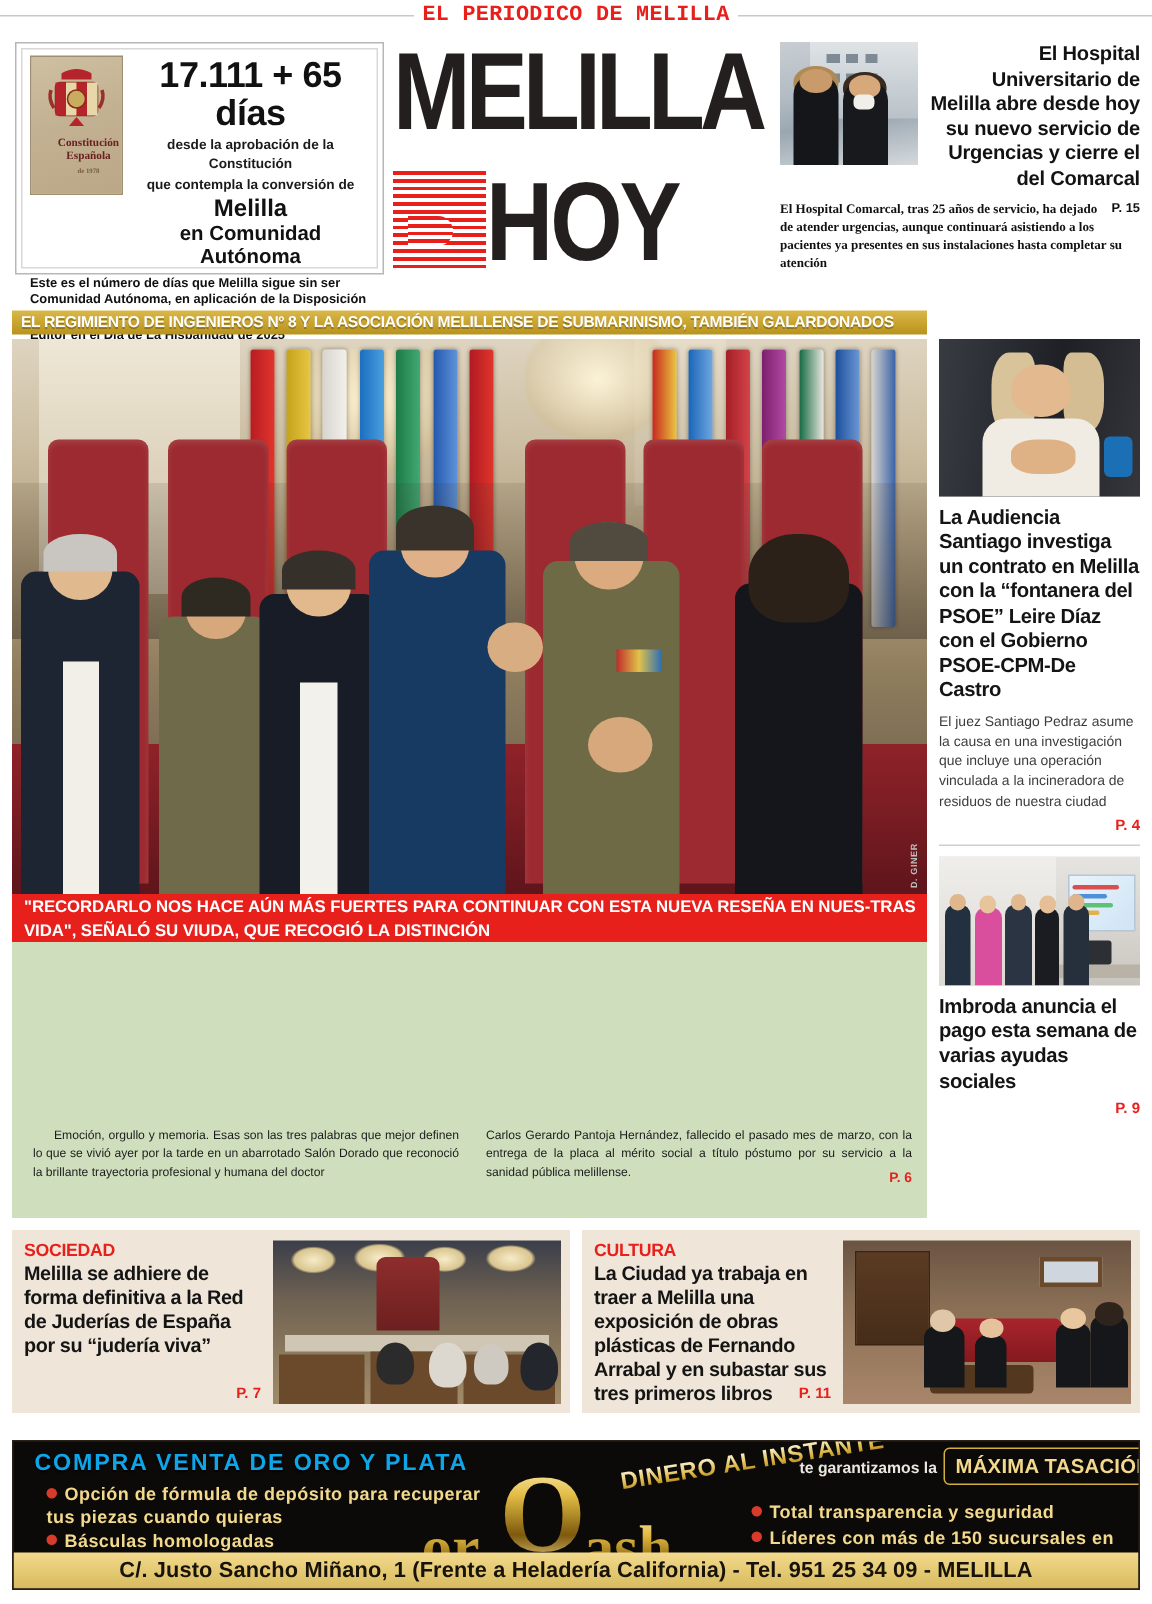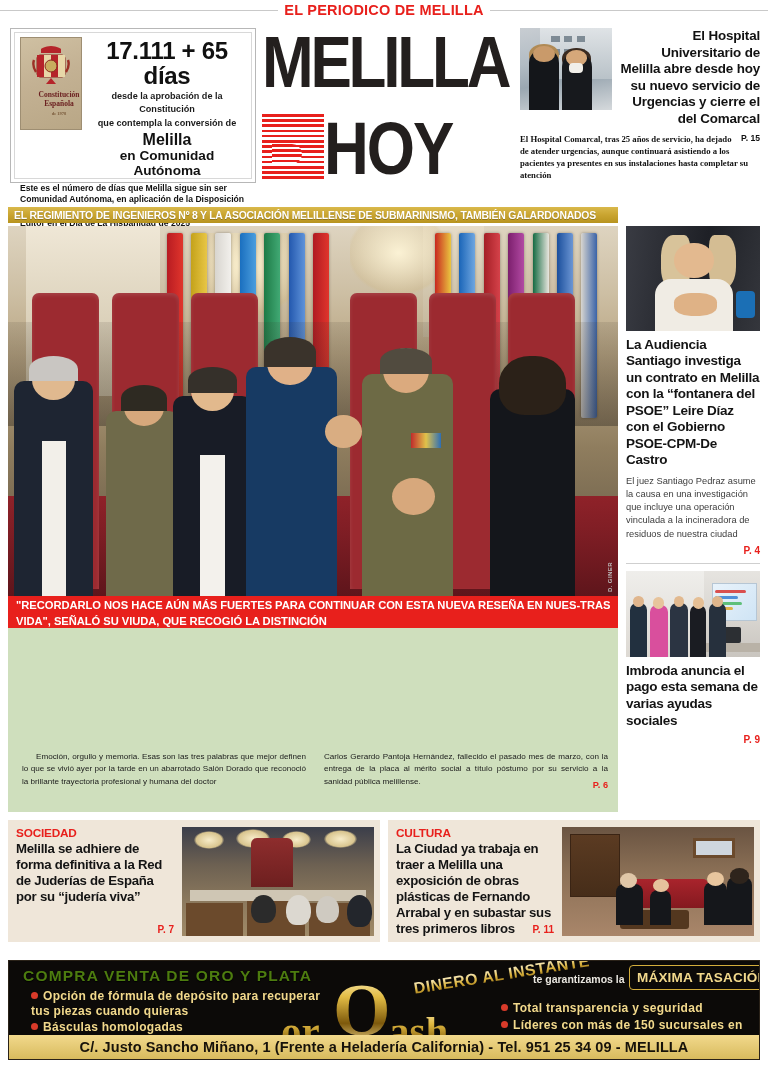--- a/index.html
+++ b/index.html
@@ -14,21 +14,21 @@
   
   .topbar {
     position:absolute; left:0; top:0; width:768px; height:20px;
     display:flex; align-items:center; justify-content:center;
   }
   .topbar .rule { flex:1; height:1px; background:#c9c9c9; }
   .topbar .rule.l { margin-right:6px; }
   .topbar .rule.r { margin-left:6px; }
   .topbar-title {
     color:#e8201c; font-weight:bold; font-size:14.5px; letter-spacing:.2px;
-    white-space:nowrap; font-family:Liberation Sans, sans-serif;
+    white-space:nowrap; font-family:Liberation Mono, monospace;
   }
 
   
   .masthead { position:absolute; left:0; top:20px; width:768px; height:168px; }
 
   
   .const-box {
     position:absolute; left:10px; top:8px; width:246px; height:155px;
     border:1px solid #b7b7b7; background:#fff; padding:3px;
   }
@@ -250,21 +250,21 @@
   .office .table { position:absolute; left:30%; bottom:6%; width:36%; height:18%;
     background:#53371f; border-radius:3px; }
   .office .per { position:absolute; bottom:10%; background:#15171b; border-radius:8px 8px 0 0; }
   .office .perh { position:absolute; border-radius:50%; }
 
   
   .ad { position:absolute; left:8px; top:960px; width:752px; height:100px;
     background:#0c0a08; border:1px solid #2a2218; overflow:hidden; }
   .ad-body { position:relative; width:100%; height:74px; }
   .ad-l1 { position:absolute; left:14px; top:6px; font-size:15.5px; font-weight:bold;
-    color:#4d7c0f; letter-spacing:1.2px; text-shadow:0 1px 1px #000; }
+    color:#0ea5e9; letter-spacing:1.2px; text-shadow:0 1px 1px #000; }
   .ad-bul { position:absolute; color:#f2d98c; font-size:12px; font-weight:bold; letter-spacing:.3px; }
   .ad-bul .dot { display:inline-block; width:7px; height:7px; border-radius:50%;
     background:#d93b2a; margin-right:5px; vertical-align:1px; }
   .ad-b1 { left:22px; top:28px; width:300px; line-height:1.22; }
   .ad-b2 { left:22px; top:59px; }
   .ad-l2 { position:absolute; left:14px; top:76px; font-size:12.4px; font-weight:bold;
     color:#e9e6df; letter-spacing:1.1px; }
   .ad-logo { position:absolute; left:262px; top:8px; width:230px; height:86px; }
   .ad-logo .orw {
     position:absolute; left:10px; top:38px; font-size:41px; font-weight:bold;

